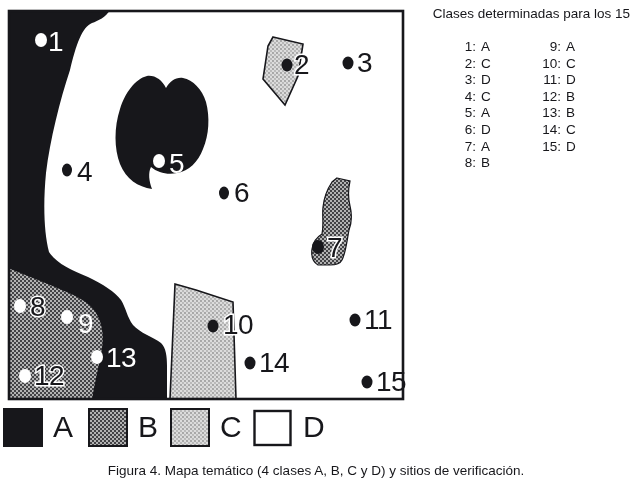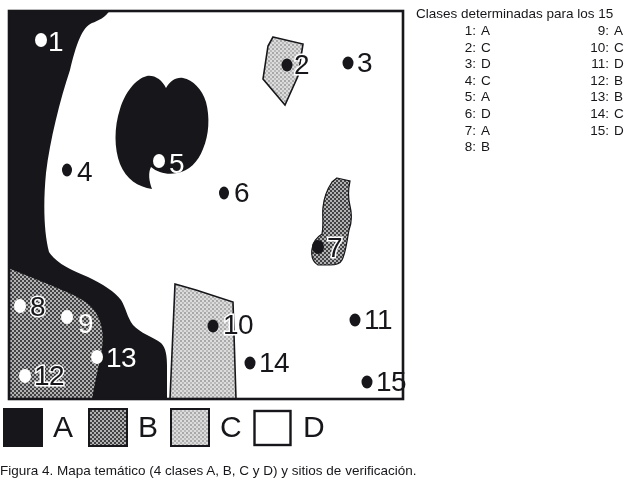--- a/index.html
+++ b/index.html
@@ -6,33 +6,33 @@
   .page{position:relative;width:632px;height:502px;background:#fff;overflow:hidden;
         font-family:"Liberation Sans",sans-serif;color:#17171b;}
   
   #map-svg{position:absolute;left:0;top:0;}
   #map-svg text{font-family:"Liberation Sans",sans-serif;font-size:28px;letter-spacing:-0.5px;}
   .lab-b{fill:#17171b;}
   .lab-w{fill:#ffffff;}
   .lab-halo{fill:#17171b;stroke:#ffffff;stroke-width:3px;paint-order:stroke;}
   
   .panel{position:absolute;left:416px;top:5px;width:214px;}
-  .panel-title{font-size:13.5px;line-height:18px;}
-  .results{display:flex;margin-top:0;font-size:13.5px;line-height:16.6px;gap:48px;}
+  .panel-title{font-size:13.5px;line-height:18px;text-align:right;}
+  .results{display:flex;margin-top:16px;font-size:13.5px;line-height:16.6px;}
   .rescol1{margin-left:46px;width:56px;}
   .rescol2{margin-left:22px;}
   .num{display:inline-block;text-align:right;}
   .rescol1 .num{width:14px;}
   .rescol2 .num{width:21px;}
   .cls{margin-left:5px;}
   
   .leg-item{position:absolute;top:406px;height:42px;display:flex;align-items:center;gap:10px;}
   .leg-label{font-size:30px;letter-spacing:-0.5px;line-height:1;}
   
-  .caption{position:absolute;left:0;top:463px;width:632px;font-size:13.5px;}
+  .caption{position:absolute;left:0;top:463px;width:632px;text-align:center;font-size:13.5px;}
 </style>
 </head>
 <body>
 
 <div class="page">
 
   <svg id="map-svg" width="410" height="405" viewBox="0 0 410 405">
     <defs>
       <pattern id="patB" width="4" height="4" patternUnits="userSpaceOnUse">
         <rect width="4" height="4" fill="#b2b2b2"></rect>

